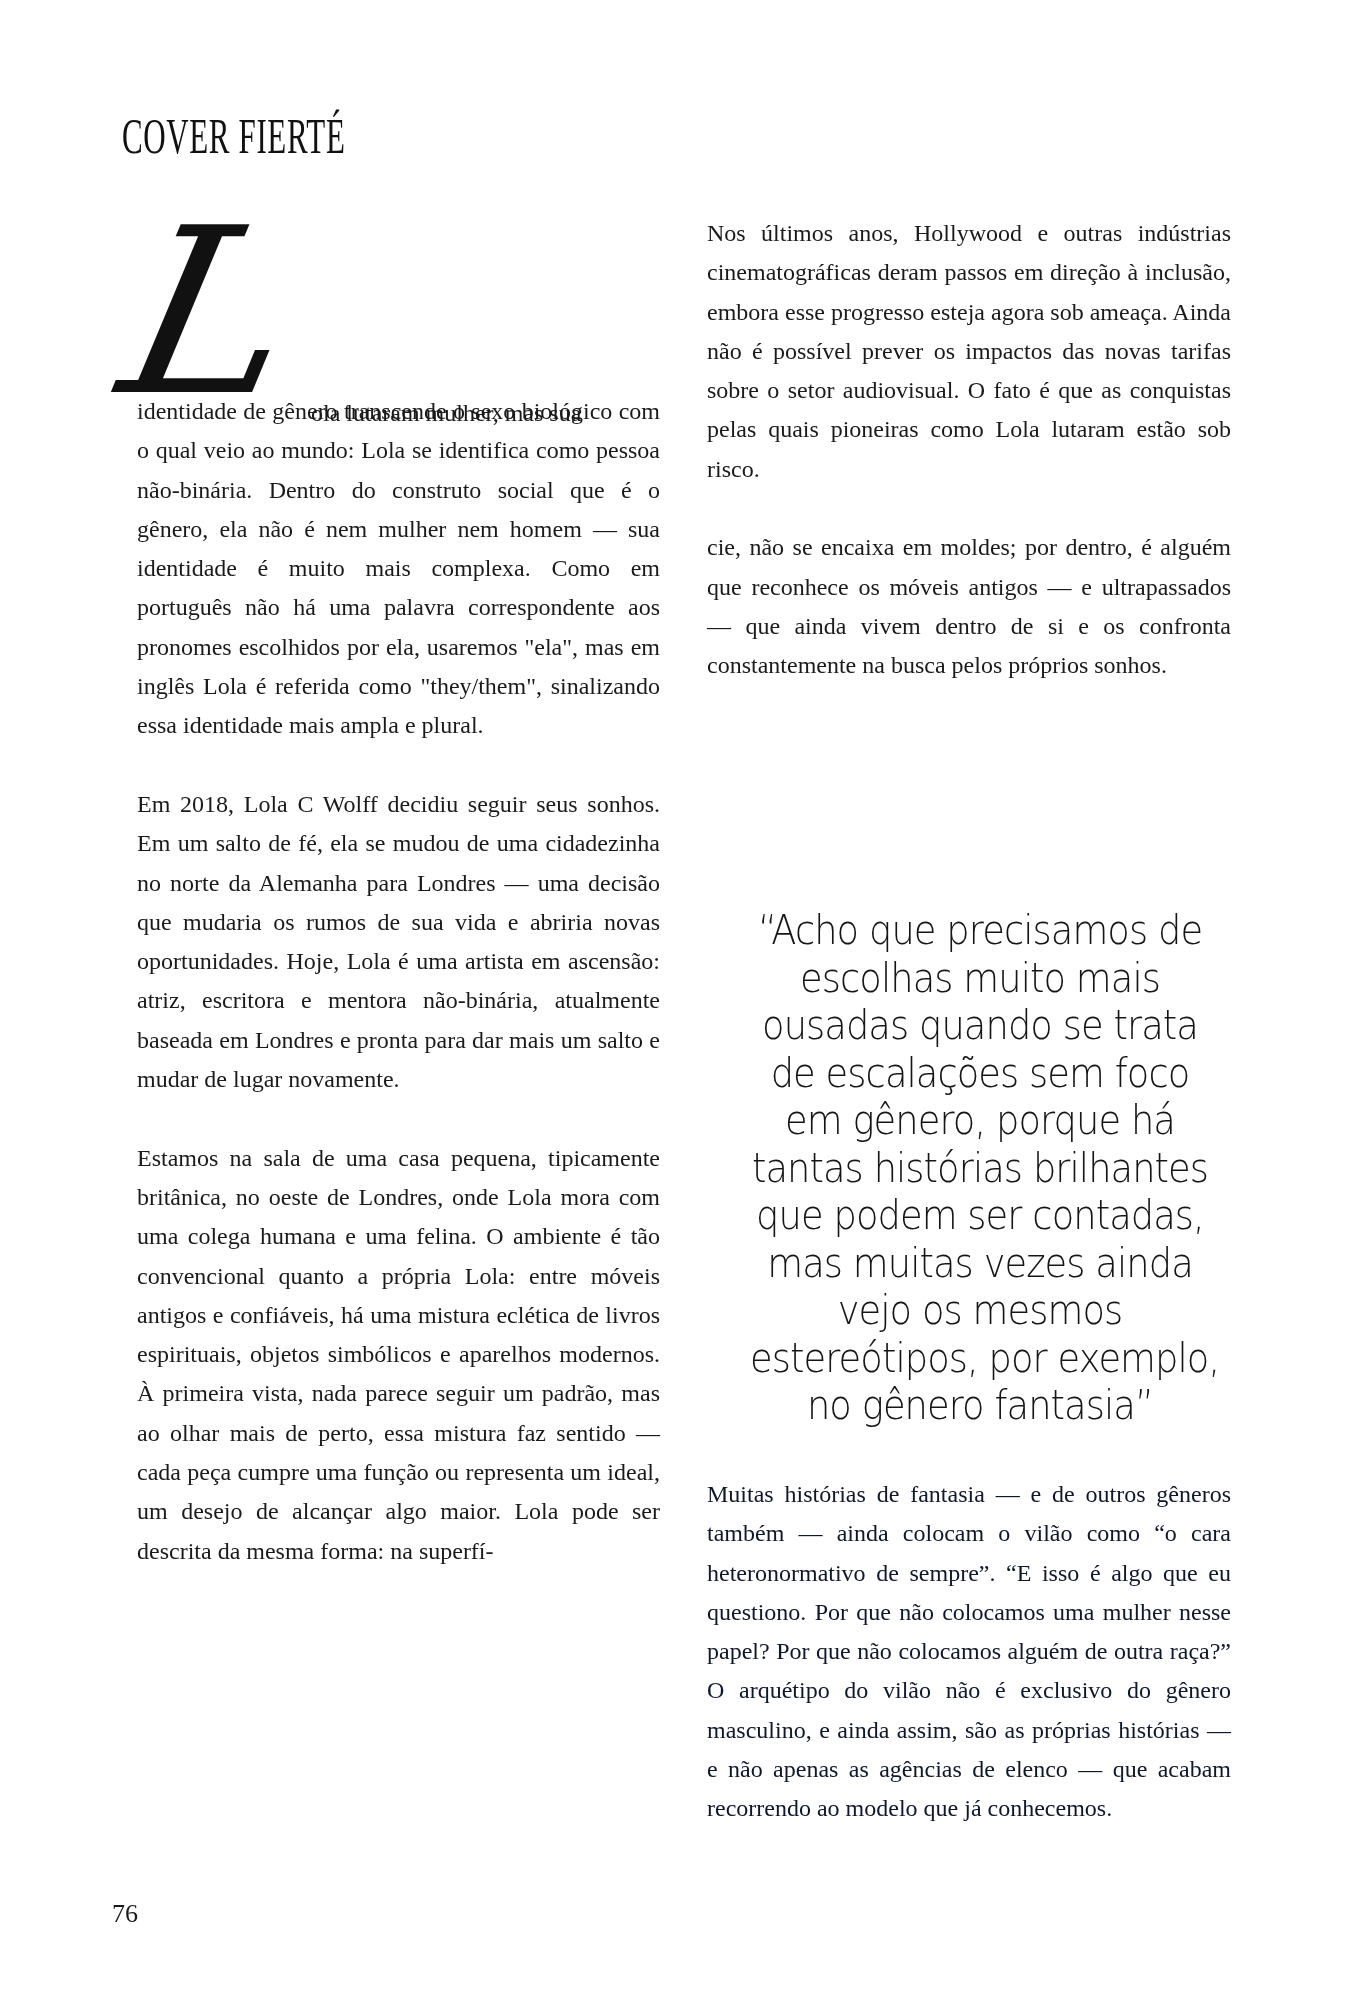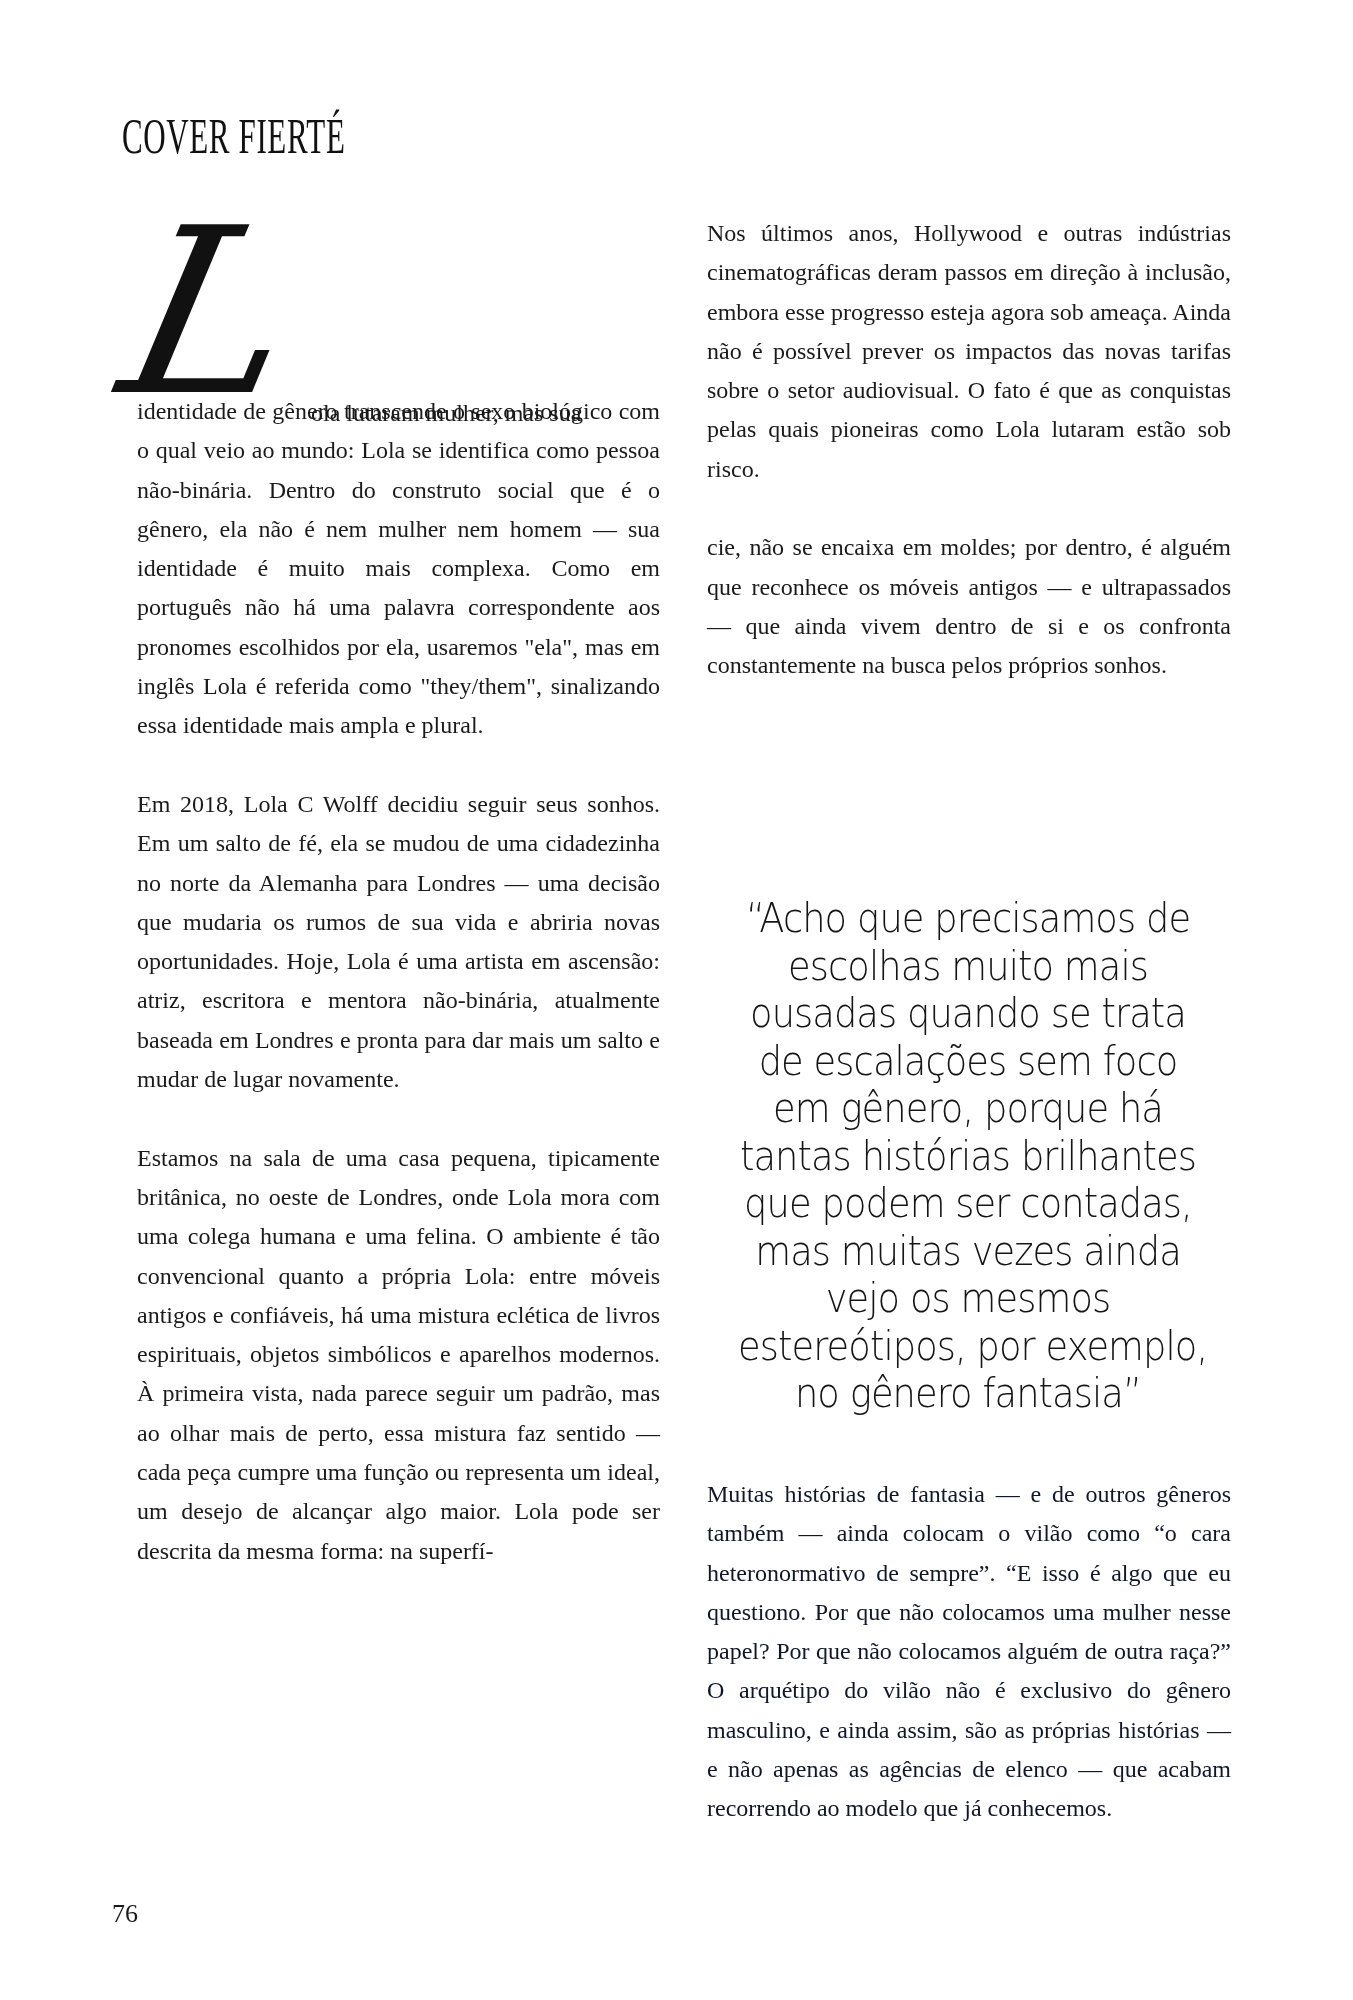--- a/index.html
+++ b/index.html
@@ -30,21 +30,21 @@
   }
   .first-line {
     position: absolute; left: 190px; top: 166px; width: 333px;
     font-family: "Liberation Serif", "DejaVu Serif", serif;
     font-size: 24px; line-height: 39px; color: #1a1a1a; white-space: nowrap;
   }
   .pull-quote {
     position: absolute; left: 718px; top: 895px; width: 500px;
     font-family: "DejaVu Sans", "Liberation Sans", sans-serif; font-weight: 200;
     font-size: 40px; line-height: 47.5px; text-align: center; color: #151515;
-    letter-spacing: -1px; margin: 0;
+    letter-spacing: -1px; margin: 12px;
   }
   .pull-quote .ql { display: block; white-space: nowrap; transform: scaleX(0.92); }
   .col-right-2 { position: absolute; left: 707px; top: 1475px; width: 524px;
     font-family: "Liberation Serif", "DejaVu Serif", serif;
     font-size: 24px; line-height: 39.3px; text-align: justify; color: #0f172a; }
   .col-right-2 p { margin: 0; }
   .page-number {
     position: absolute; left: 112px; top: 1897px;
     font-family: "Liberation Serif", "DejaVu Serif", serif;
     font-size: 26px; line-height: 34px; color: #1a1a1a;

